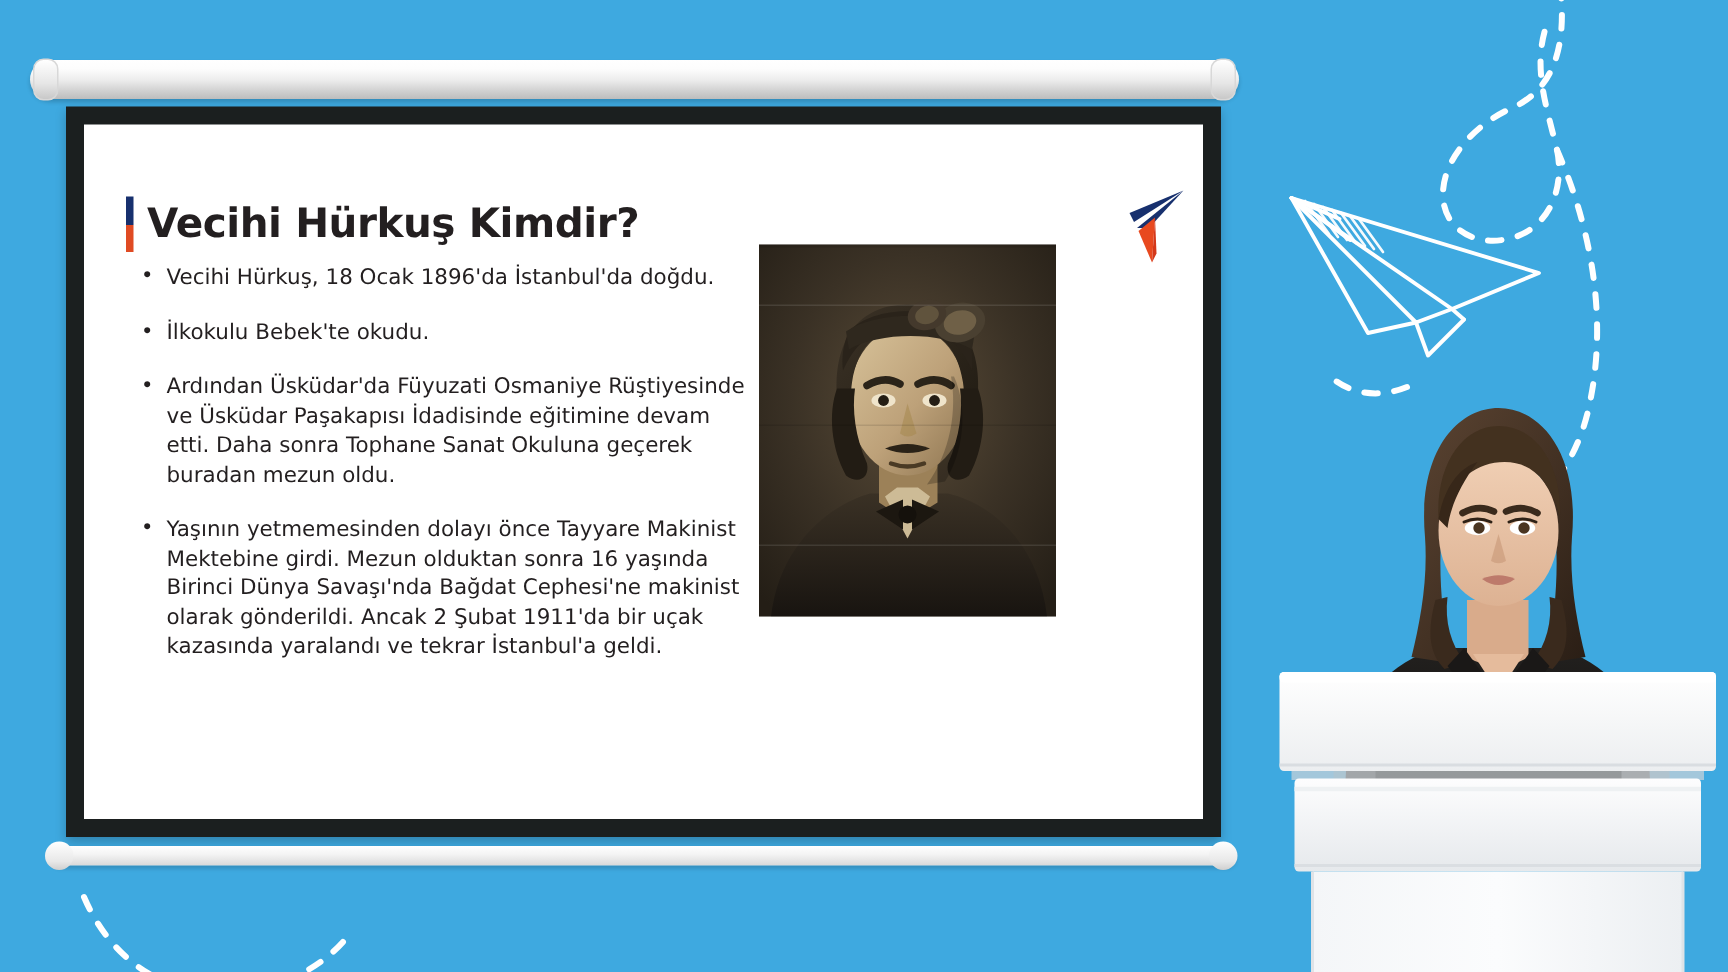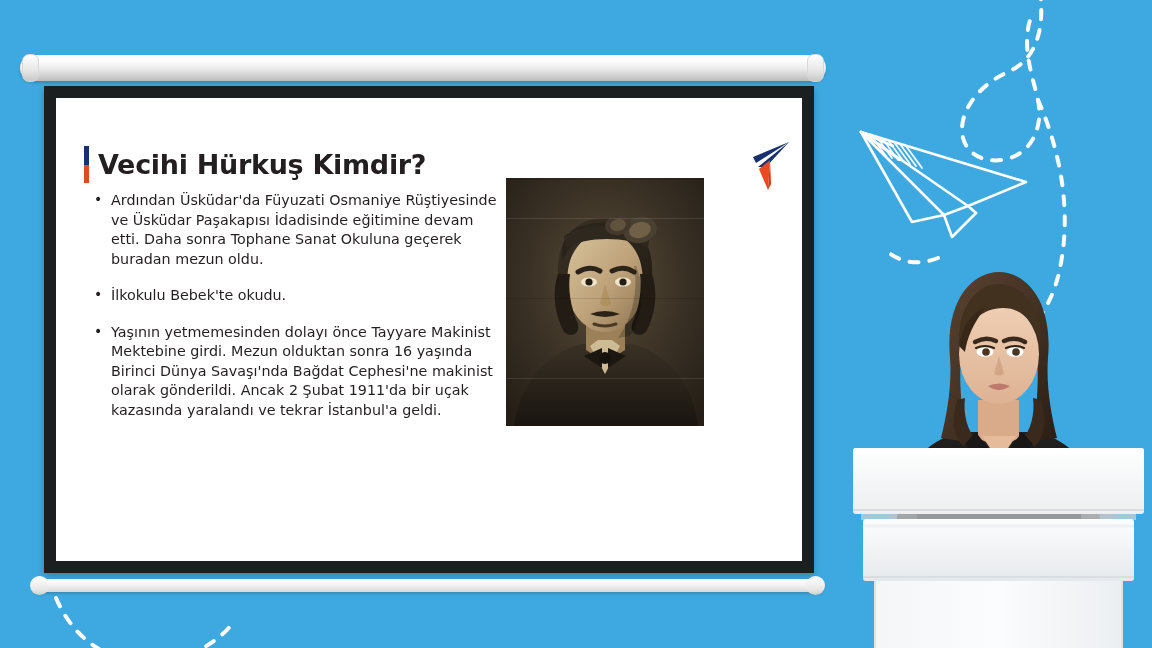--- a/index.html
+++ b/index.html
@@ -35,21 +35,21 @@
     left: 848px;
     top: 98px;
     width: 190px;
     height: 150px;
   }
 
   
   .projector {
     position: absolute;
     left: 20px;
-    top: 55px;
+    top: 40px;
     width: 806px;
     height: 540px;
   }
   .roller-bar {
     position: absolute;
     left: 0px;
     top: 0px;
     width: 806px;
     height: 26px;
     border-radius: 13px;
@@ -339,22 +339,23 @@
               <g opacity="0.10">
                 <rect x="0" y="0" width="198" height="2" fill="#000"></rect>
                 <rect x="0" y="40" width="198" height="1" fill="#fff"></rect>
                 <rect x="0" y="120" width="198" height="1" fill="#000"></rect>
                 <rect x="0" y="200" width="198" height="1" fill="#fff"></rect>
               </g>
             </svg>
           </div>
 
           <div class="bullets">
+            <div class="bullet">Vecihi Hürkuş, 18 Ocak 1896'da İstanbul'da doğdu.</div>
+            <div class="bullet">İlkokulu Bebek'te okudu.</div>
             <div class="bullet">Ardından Üsküdar'da Füyuzati Osmaniye Rüştiyesinde ve Üsküdar Paşakapısı İdadisinde eğitimine devam etti. Daha sonra Tophane Sanat Okuluna geçerek buradan mezun oldu.</div>
-            <div class="bullet">İlkokulu Bebek'te okudu.</div>
             <div class="bullet">Yaşının yetmemesinden dolayı önce Tayyare Makinist Mektebine girdi. Mezun olduktan sonra 16 yaşında Birinci Dünya Savaşı'nda Bağdat Cephesi'ne makinist olarak gönderildi. Ancak 2 Şubat 1911'da bir uçak kazasında yaralandı ve tekrar İstanbul'a geldi.</div>
           </div>
 
         </div>
       </div>
     </div>
 
     <div class="bottom-bar"></div>
     <div class="bottom-cap left"></div>
     <div class="bottom-cap right"></div>

